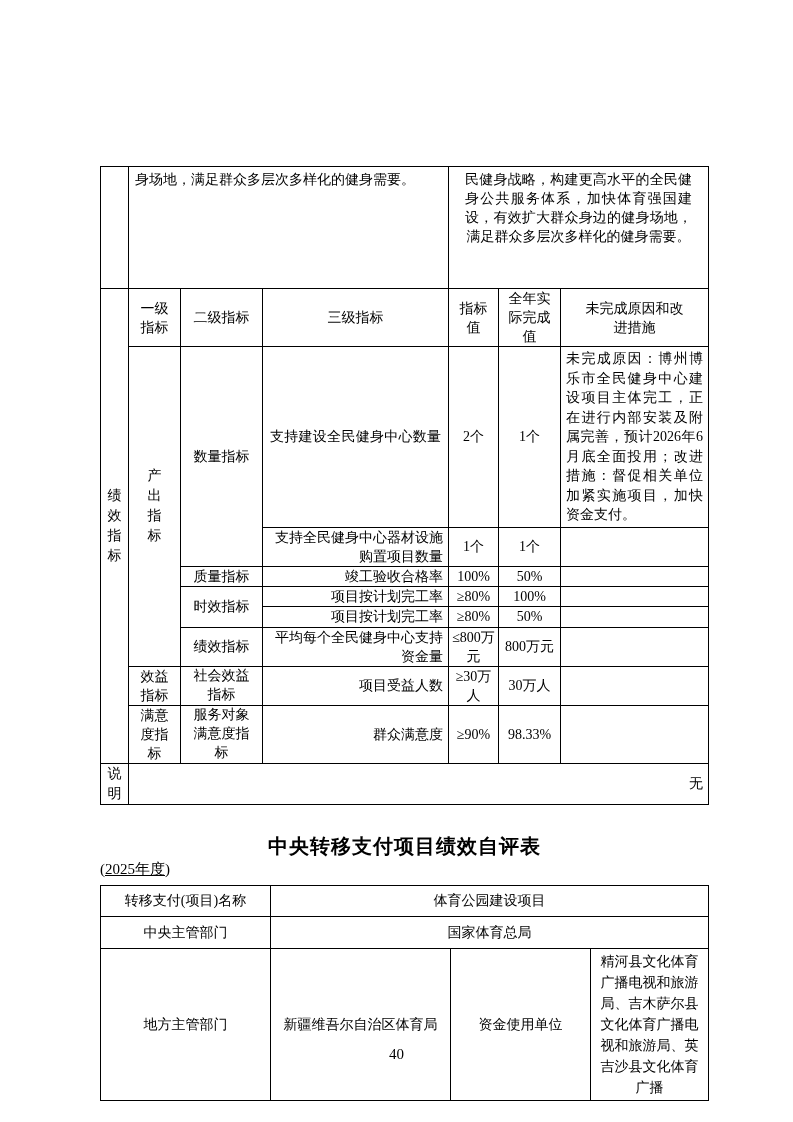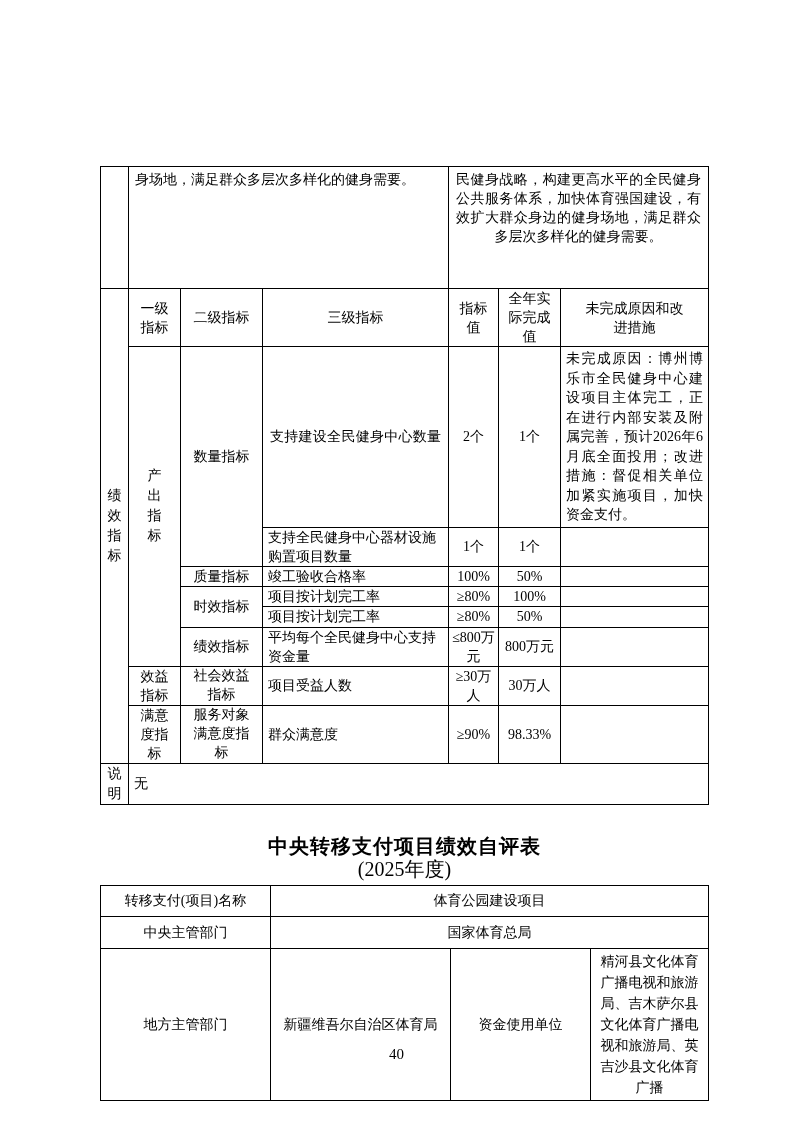--- a/index.html
+++ b/index.html
@@ -28,40 +28,41 @@
   td, th {
     border: 1px solid #000;
     font-weight: normal;
     font-size: 14px;
     line-height: 19px;
     text-align: center;
     vertical-align: middle;
     padding: 0 3px;
     overflow: hidden;
   }
-  .tjust { text-align: justify; text-align-last: center; vertical-align: top; padding: 3px 7px; }
+  .tjust { text-align: justify; text-align-last: center; vertical-align: top; padding: 3px 16px; }
   .tleft { text-align: left; vertical-align: top; padding: 3px 6px; }
-  .left  { text-align: left; padding-left: 5px; padding-right: 5px; }
+  .left  { text-align: right; padding-left: 5px; padding-right: 5px; }
   .spread { text-align: justify; text-align-last: justify; padding: 0 7px; }
   .remark { text-align: justify; vertical-align: top; padding: 2px 5px; line-height: 19.5px; }
   .w1 { display: inline-block; width: 1.08em; line-height: 20px; }
   .w2 { display: inline-block; width: 2.16em; }
   .w4 { display: inline-block; width: 4.35em; font-family: Liberation Mono, monospace; }
   .title {
     margin-top: 28px;
     text-align: center;
     font-size: 20px;
     font-weight: bold;
     letter-spacing: 1px;
     line-height: 26px;
   }
   .subtitle {
-    text-align: center;
-    font-size: 20px;
+    text-align: left;
+    font-size: 15px;
     line-height: 21px;
+    text-decoration: underline;
   }
   .t2 { margin-top: 5px; }
   .fund-user { line-height: 21px; padding: 2px 4px; }
   .pagenum {
     position: absolute;
     top: 1046px;
     left: 0;
     width: 100%;
     text-align: center;
     font-size: 15px;

